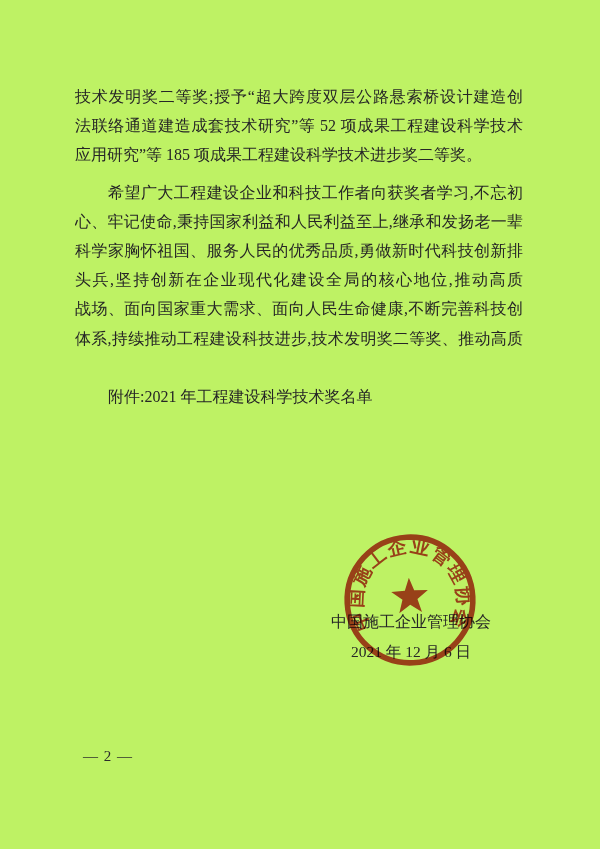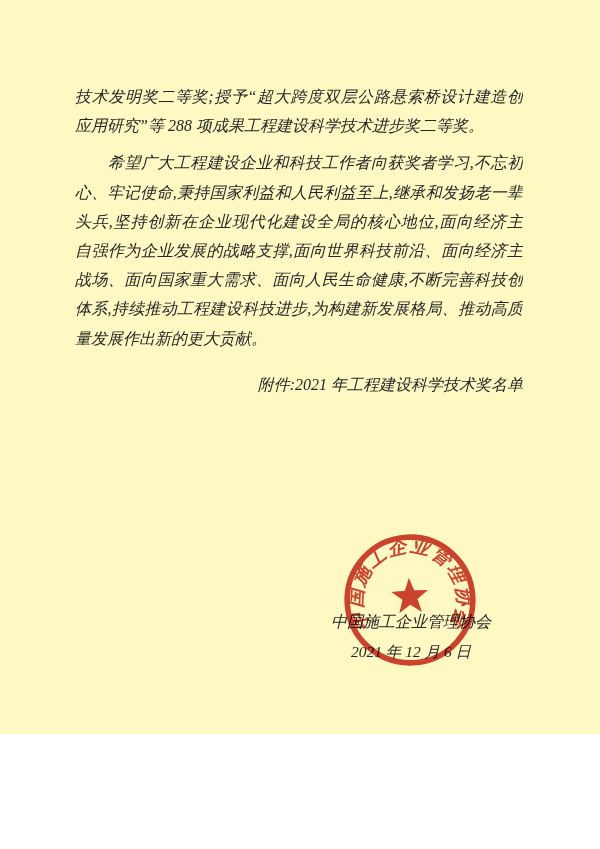--- a/index.html
+++ b/index.html
@@ -3,26 +3,25 @@
 <meta charset="utf-8">
 <style>
   html, body {
     margin: 0;
     padding: 0;
     background: #ffffff;
   }
   .page {
     position: relative;
     width: 600px;
-    height: 734px;
-    background: #fef9c3;
+    height: 849px;
+    background: #bef264;
     overflow: hidden;
     font-family: "Liberation Serif", "DejaVu Serif", serif;
     color: #262626;
-    font-style: italic;
   }
   .content {
     position: absolute;
     left: 75px;
     top: 82px;
     width: 448px;
     font-size: 16px;
     line-height: 29.2px;
   }
   .paragraph { margin: 0; }
@@ -33,23 +32,23 @@
     height: 29.2px;
     overflow: hidden;
   }
   .line.line-final {
     text-align-last: left;
   }
   .indent-first .line:first-child {
     text-indent: 33px;
   }
   .attachment {
-    margin-top: 17px;
+    margin-top: 29px;
     text-indent: 33px;
-    text-align: right;
+    text-align: left;
     height: 29.2px;
   }
   .signature-block {
     position: absolute;
     left: 331px;
     top: 612px;
     width: 160px;
     text-align: center;
     z-index: 1;
   }
@@ -92,30 +91,30 @@
   }
 </style>
 </head>
 <body>
 
 <div class="page">
 
   <div class="content">
     <div class="paragraph">
         <div class="line">技术发明奖二等奖;授予“超大跨度双层公路悬索桥设计建造创</div>
-        <div class="line line-final">应用研究”等 288 项成果工程建设科学技术进步奖二等奖。</div>
+        <div class="line">法联络通道建造成套技术研究”等 52 项成果工程建设科学技术</div>
+        <div class="line line-final">应用研究”等 185 项成果工程建设科学技术进步奖二等奖。</div>
       </div>
     <div class="paragraph para-hope indent-first">
         <div class="line">希望广大工程建设企业和科技工作者向获奖者学习,不忘初</div>
         <div class="line">心、牢记使命,秉持国家利益和人民利益至上,继承和发扬老一辈</div>
-        <div class="line">头兵,坚持创新在企业现代化建设全局的核心地位,面向经济主</div>
-        <div class="line">自强作为企业发展的战略支撑,面向世界科技前沿、面向经济主</div>
+        <div class="line">科学家胸怀祖国、服务人民的优秀品质,勇做新时代科技创新排</div>
+        <div class="line">头兵,坚持创新在企业现代化建设全局的核心地位,推动高质</div>
         <div class="line">战场、面向国家重大需求、面向人民生命健康,不断完善科技创新</div>
-        <div class="line">体系,持续推动工程建设科技进步,为构建新发展格局、推动高质</div>
-        <div class="line line-final">量发展作出新的更大贡献。</div>
+        <div class="line">体系,持续推动工程建设科技进步,技术发明奖二等奖、推动高质</div>
       </div>
     <div class="attachment">附件:2021 年工程建设科学技术奖名单</div>
   </div>
 
   <div class="signature-block">
     <div class="signer">中国施工企业管理协会</div>
     <div class="sign-date">2021 年 12 月 6 日</div>
   </div>
 
   <div class="seal">

